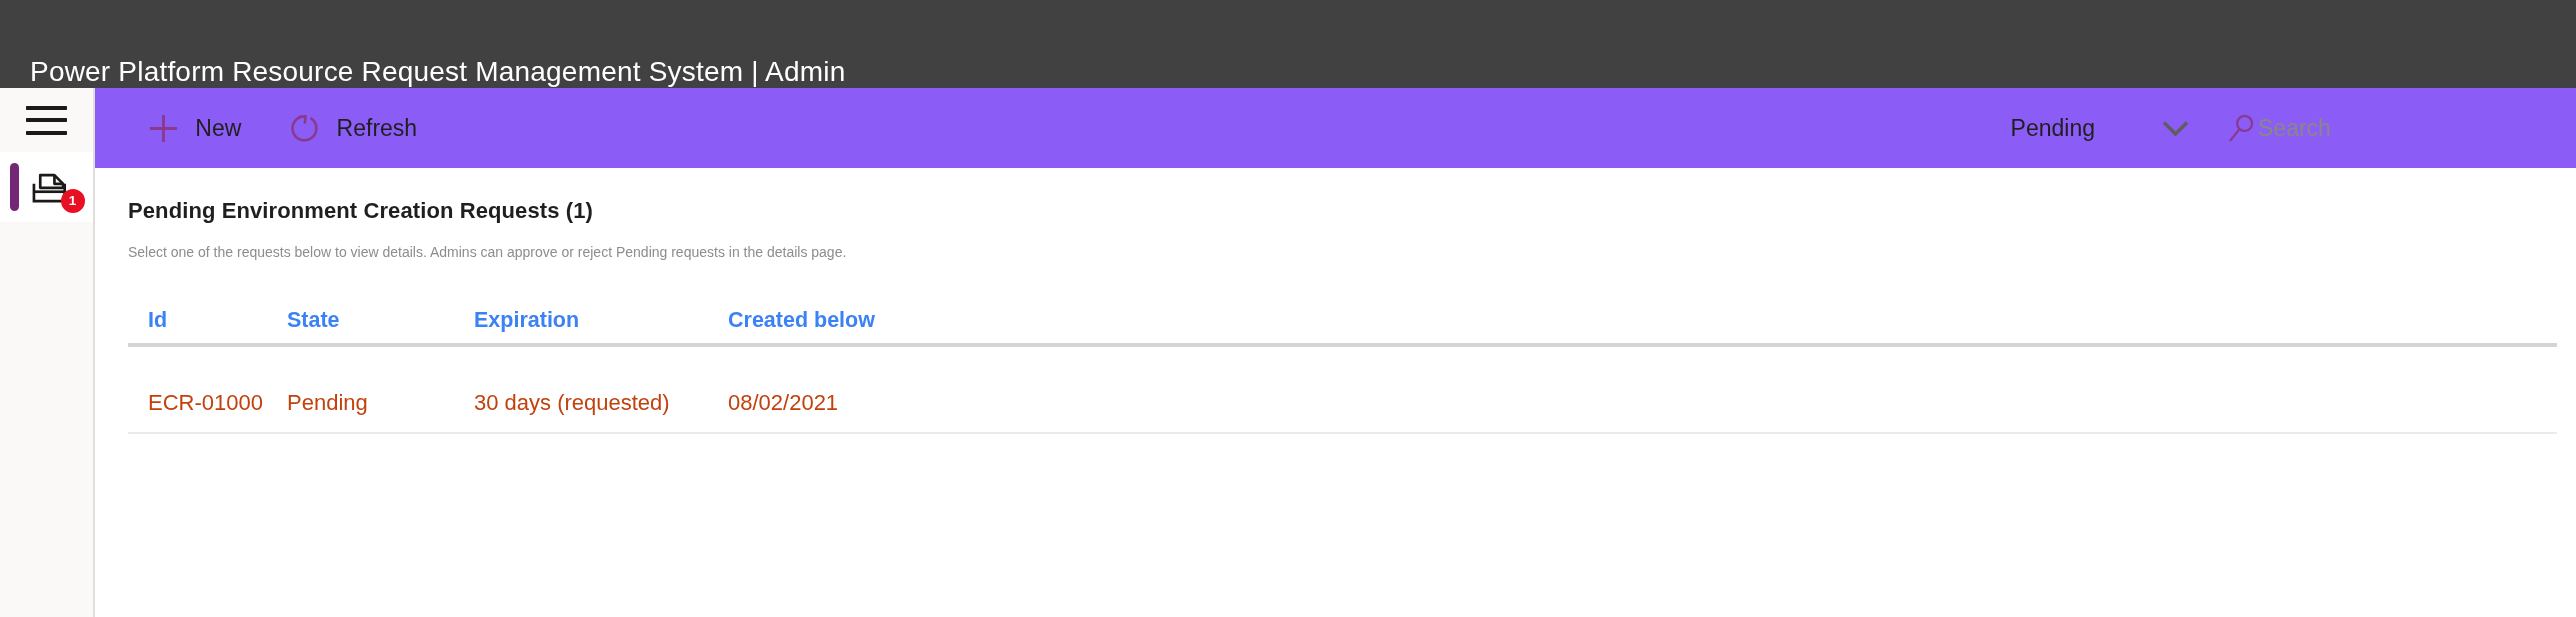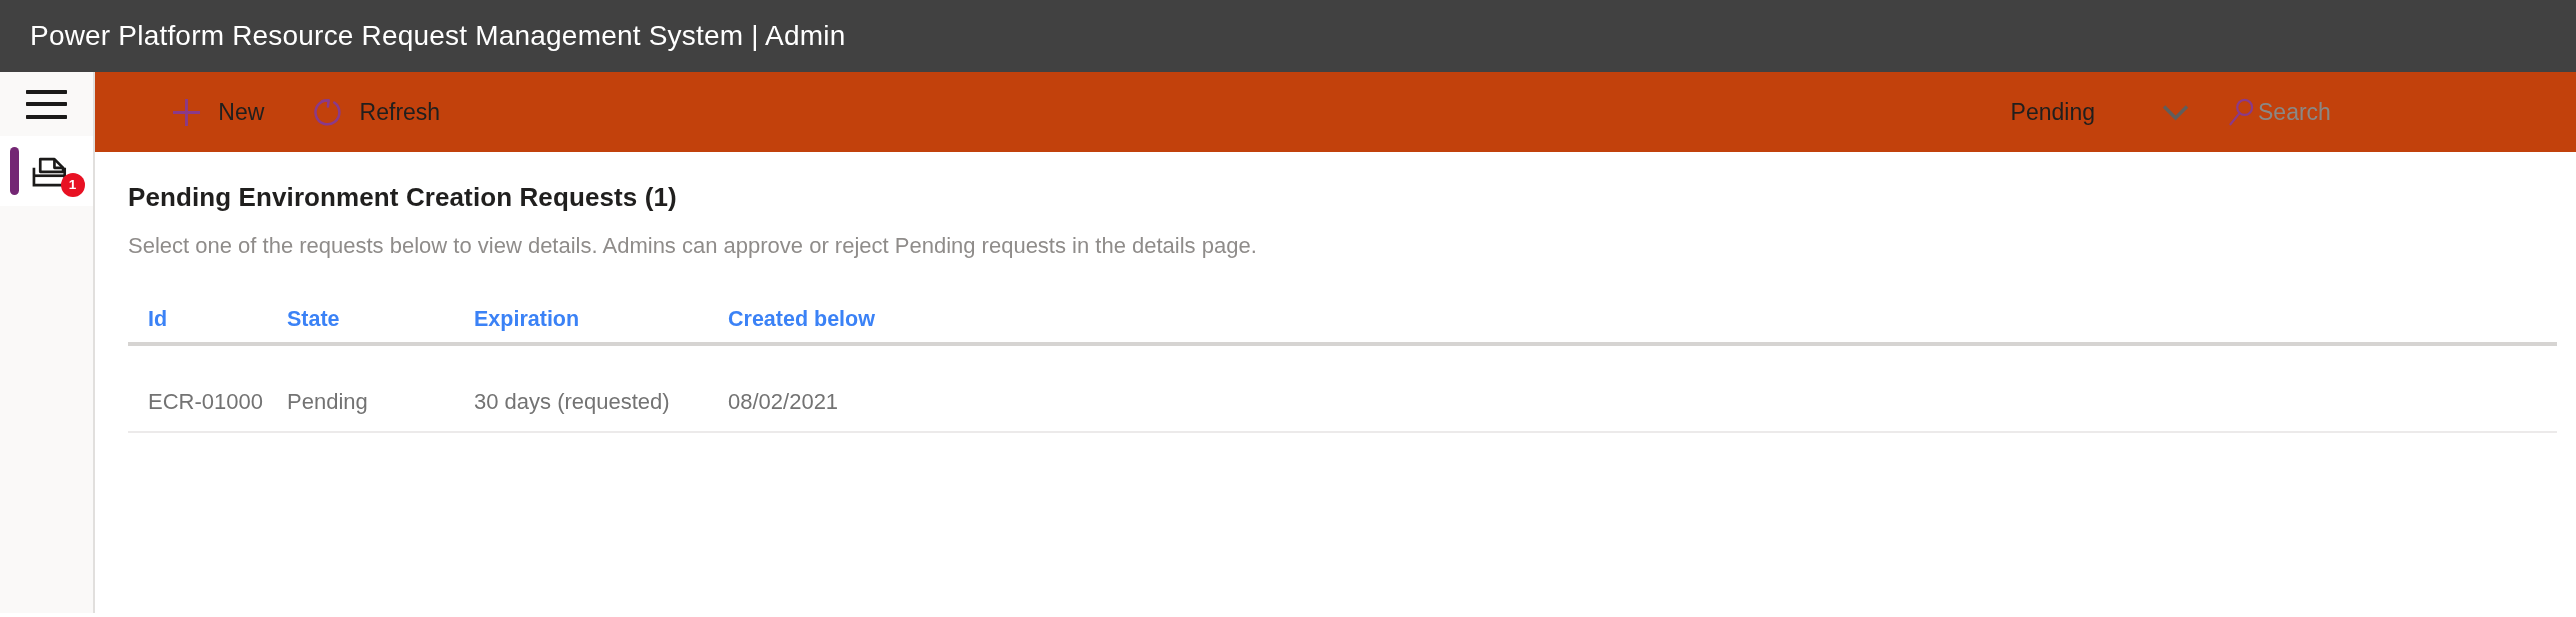--- a/index.html
+++ b/index.html
@@ -7,24 +7,24 @@
   html, body {
     width: 2576px;
     height: 618px;
     background: #ffffff;
     font-family: "Liberation Sans", sans-serif;
     overflow: hidden;
   }
 
   
   .titlebar {
-    height: 72px;
+    height: 88px;
     background: #414141;
     display: flex;
-    align-items: center;
+    align-items: flex-end;
     padding-left: 30px;
   }
   .titlebar-text {
     color: #ffffff;
     font-size: 28px;
     font-weight: 400;
     letter-spacing: 0.2px;
     white-space: nowrap;
   }
 
@@ -112,24 +112,24 @@
     flex: 1 1 auto;
     display: flex;
     flex-direction: column;
     background: #ffffff;
     min-width: 0;
   }
 
   
   .commandbar {
     height: 80px;
-    background: #c2410c;
-    display: flex;
-    align-items: center;
-    padding-left: 63px;
+    background: #8b5cf6;
+    display: flex;
+    align-items: center;
+    padding-left: 40px;
     padding-right: 48px;
   }
   .cmd-btn {
     display: flex;
     align-items: center;
     gap: 14.3px;
     height: 52px;
     padding: 0 11px;
     cursor: pointer;
     background: transparent;
@@ -183,29 +183,29 @@
   }
   .search-input::placeholder { color: #8a8886; opacity: 1; }
 
   
   .page {
     flex: 1 1 auto;
     background: #ffffff;
     padding: 30px 48px 0 33px;
   }
   .page-title {
-    font-size: 26px;
+    font-size: 22px;
     font-weight: 700;
     color: #201f1e;
     letter-spacing: 0.1px;
     white-space: nowrap;
   }
   .page-subtitle {
     margin-top: 20px;
-    font-size: 22px;
+    font-size: 14px;
     font-weight: 400;
     color: #8f8c8a;
     white-space: nowrap;
   }
 
   
   .grid { margin-top: 38px; width: 2429px; }
   .grid-head, .grid-row {
     display: flex;
     align-items: center;
@@ -226,21 +226,21 @@
   .col-exp     { width: 254px; }
   .col-created { width: 262px; }
   .th {
     font-size: 21.5px;
     font-weight: 700;
     color: #3b82f6;
   }
   .td {
     font-size: 22px;
     font-weight: 400;
-    color: #737373;
+    color: #c2410c;
     margin-top: 27px;
   }
 </style>
 </head>
 <body>
 
 <div class="titlebar">
   <div class="titlebar-text">Power Platform Resource Request Management System | Admin</div>
 </div>
 

